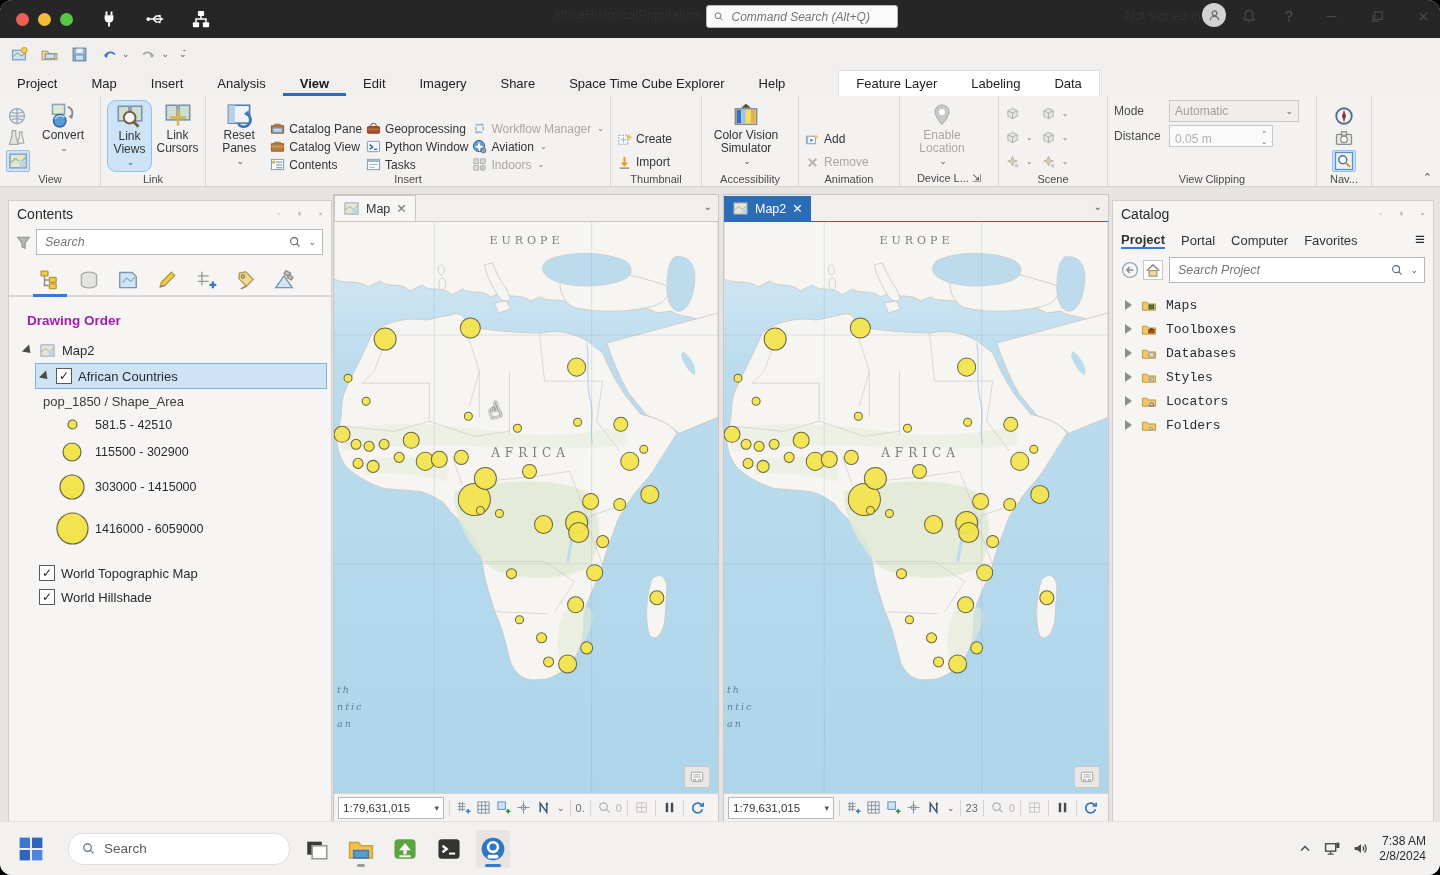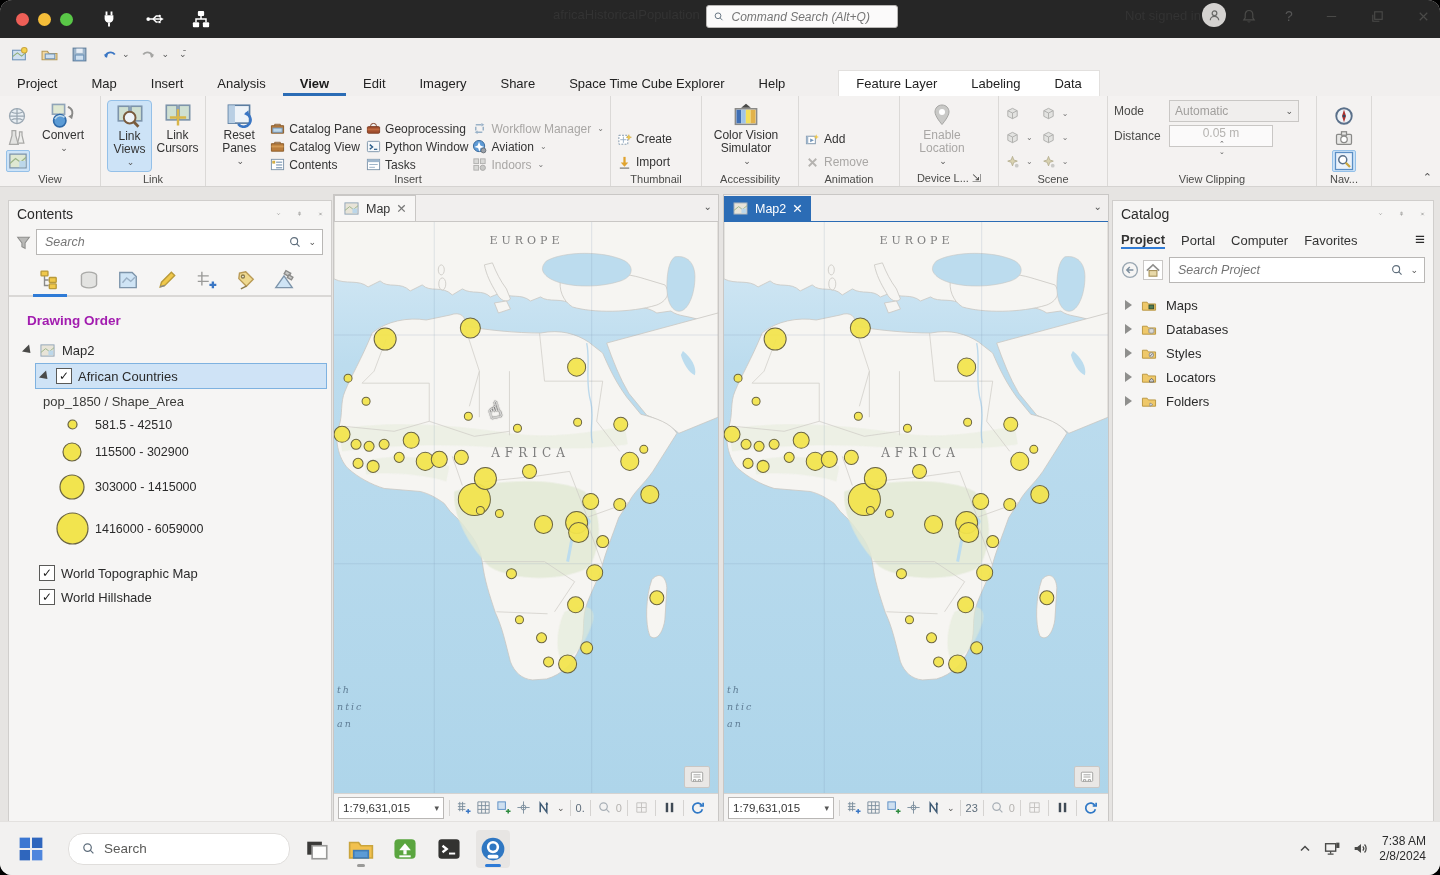--- a/index.html
+++ b/index.html
@@ -24,32 +24,32 @@
   .tabrow{position:absolute;left:0;top:70px;width:100%;height:26px;display:flex;align-items:stretch;}
   .rtab{padding:0 17px;font-size:13px;color:#222;display:flex;align-items:center;cursor:default;}
   .rtab.active{color:#1a1a1a;box-shadow:inset 0 -3px 0 #2b6cb5;font-weight:bold;}
   .ctx-wrap{background:#fff;display:flex;margin-left:36px;border:1px solid #e2e0de;border-bottom:none;}
   
   .ribbon{position:absolute;left:0;top:96px;width:100%;height:90px;background:#f4f2f1;border-bottom:1px solid #d5d3d1;display:flex;}
   .rgroup{position:relative;border-right:1px solid #dbd9d7;padding:4px 6px 14px 6px;display:flex;gap:4px;}
   .glabel{position:absolute;left:0;right:0;bottom:1px;text-align:center;font-size:11px;color:#4a4a48;white-space:nowrap;overflow:hidden;}
   .bigbtn{width:58px;display:flex;flex-direction:column;align-items:center;font-size:12px;color:#333;text-align:center;line-height:13px;padding-top:3px;}
   .bigbtn svg{width:26px;height:26px;margin-bottom:3px}
-  .bigbtn.hl{background:#cde3f7;border:1px solid #94c0e8;border-radius:4px;}
+  .bigbtn.hl{background:#cde3f7;border:1px solid #94c0e8;border-radius:9px;}
   .bigbtn.dis{color:#a9a7a5}
   .smallcol{display:flex;flex-direction:column;justify-content:flex-end;gap:3px;padding-top:2px;margin-top:22px;}
   .sbtn{display:flex;align-items:center;gap:4px;font-size:12px;color:#333;height:20px;white-space:nowrap;}
   .sbtn svg{width:15px;height:15px;flex:0 0 15px}
   .sbtn.dis{color:#a9a7a5}
   .sbtn .chev{font-size:8px;color:#777}
   .iconbtn16{width:22px;height:20px;display:flex;align-items:center;justify-content:center;}
   .iconbtn16.hl{background:#cde3f7;border:1px solid #94c0e8;border-radius:2px;}
   .formrow{display:flex;align-items:center;gap:5px;font-size:12px;color:#8a8a88;height:22px;}
   .combo{width:118px;height:20px;border:1px solid #c9c7c5;background:#f0eeed;color:#a09e9c;font-size:12px;display:flex;align-items:center;padding:0 5px;justify-content:space-between;}
-  .spin{width:92px;height:20px;border:1px solid #c9c7c5;background:#fbfafa;color:#b5b3b0;font-size:12px;display:flex;align-items:center;padding:0 5px;justify-content:space-between;flex-direction:column;}
+  .spin{width:92px;height:20px;border:1px solid #c9c7c5;background:#fbfafa;color:#b5b3b0;font-size:12px;display:flex;align-items:flex-end;padding:0 5px;justify-content:space-between;}
   .collapse{position:absolute;right:8px;bottom:2px;font-size:11px;color:#555}
   
   .main{position:absolute;left:0;top:187px;width:100%;height:635px;background:#e6e4e2;}
   .panel{position:absolute;background:#f6f5f4;border:1px solid #d0cecc;}
   .phead{height:26px;display:flex;align-items:center;padding:0 8px;font-size:14px;color:#2b2b2b;}
   .phead .sp{flex:1}
   .phead svg{width:14px;height:14px;margin-left:8px}
   
   #contents-panel{left:8px;top:13px;width:322px;bottom:0;height:auto;}
   .searchrow{display:flex;align-items:center;padding:2px 8px 4px 6px;}
@@ -84,21 +84,21 @@
   .scalebox{width:96px;height:20px;border:1px solid #b9b7b5;background:#fff;font-size:11.5px;color:#333;display:flex;align-items:center;justify-content:space-between;padding:0 4px;}
   .fsep{width:1px;height:16px;background:#d5d3d1;margin:0 2px;}
   .fic{width:17px;height:17px;display:flex;align-items:center;justify-content:center;}
   .fic svg{width:15px;height:15px}
   .drawerbtn{position:absolute;right:8px;bottom:33px;width:24px;height:20px;background:#e9e7e5;border:1px solid #c9c7c5;border-radius:2px;display:flex;align-items:center;justify-content:center;}
   
   #catalog-panel{left:1112px;top:13px;width:320px;bottom:0;height:auto;}
   .cattabs{display:flex;align-items:center;padding:0 8px;height:26px;font-size:13px;color:#333;gap:16px;}
   .cattab.active{box-shadow:inset 0 -2px 0 #2f7bd6;font-weight:bold;padding-bottom:2px;}
   .catsearch{display:flex;align-items:center;gap:4px;padding:4px 8px;}
-  .cat-row{display:flex;align-items:center;gap:8px;height:24px;padding-left:12px;font-size:13px;color:#2b2b2b;}
+  .cat-row{display:flex;align-items:center;gap:8px;height:24px;padding-left:12px;font-size:13px;color:#2b2b2b;font-family:Liberation Mono, monospace;}
   .cat-row svg{width:18px;height:15px}
   
   .taskbar{position:absolute;left:0;bottom:0;width:100%;height:53px;background:#f2f1f0;border-top:1px solid #e3e1df;display:flex;align-items:center;}
   .tstart{width:26px;height:26px;margin-left:18px;}
   .tsearch{margin-left:24px;width:196px;height:30px;background:#fff;border:1px solid #e0dedc;border-radius:15px;display:flex;align-items:center;padding:0 12px;gap:8px;color:#4a4a48;font-size:13.5px;}
   .tico{width:34px;height:38px;margin-left:10px;display:flex;flex-direction:column;align-items:center;justify-content:center;position:relative;}
   .tico svg{width:26px;height:26px}
   .tico.run:after{content:"";position:absolute;bottom:1px;width:8px;height:3px;border-radius:2px;background:#9a9a98;}
   .tico.actapp{background:#e7e5e3;border-radius:4px;}
   .tico.actapp:after{content:"";position:absolute;bottom:1px;width:16px;height:3px;border-radius:2px;background:#2f7bd6;}
@@ -1215,20 +1215,29 @@
             <svg viewBox="0 0 16 16">
               <path d="M1,4.5 h5 l1.3,1.8 H15 V13 H1 Z" fill="#efc869" stroke="#b9953f"></path>
               <rect x="8" y="7.5" width="5" height="4" fill="#4f7d56" stroke="#2f4d36"></rect>
             </svg>
             <span>Maps</span>
           </div>
           <div class="cat-row">
             <span class="tri-c"></span>
             <svg viewBox="0 0 16 16">
               <path d="M1,4.5 h5 l1.3,1.8 H15 V13 H1 Z" fill="#efc869" stroke="#b9953f"></path>
+              <rect x="7.8" y="8" width="5.6" height="3.6" fill="#a34f2e" stroke="#7a3a20"></rect>
+              <path d="M9.5,8 v-1 h2.2 v1" stroke="#7a3a20" fill="none"></path>
+            </svg>
+            <span>Toolboxes</span>
+          </div>
+          <div class="cat-row">
+            <span class="tri-c"></span>
+            <svg viewBox="0 0 16 16">
+              <path d="M1,4.5 h5 l1.3,1.8 H15 V13 H1 Z" fill="#efc869" stroke="#b9953f"></path>
               <ellipse cx="10.6" cy="8" rx="2.7" ry="1" fill="#d9d9d7" stroke="#8f8f8d"></ellipse>
               <path d="M7.9,8 v3 a2.7,1 0 0 0 5.4,0 v-3" fill="#d9d9d7" stroke="#8f8f8d"></path>
             </svg>
             <span>Databases</span>
           </div>
           <div class="cat-row">
             <span class="tri-c"></span>
             <svg viewBox="0 0 16 16">
               <path d="M1,4.5 h5 l1.3,1.8 H15 V13 H1 Z" fill="#efc869" stroke="#b9953f"></path>
               <circle cx="10.5" cy="9.5" r="2.4" fill="#e3e3e1" stroke="#8f8f8d"></circle>

